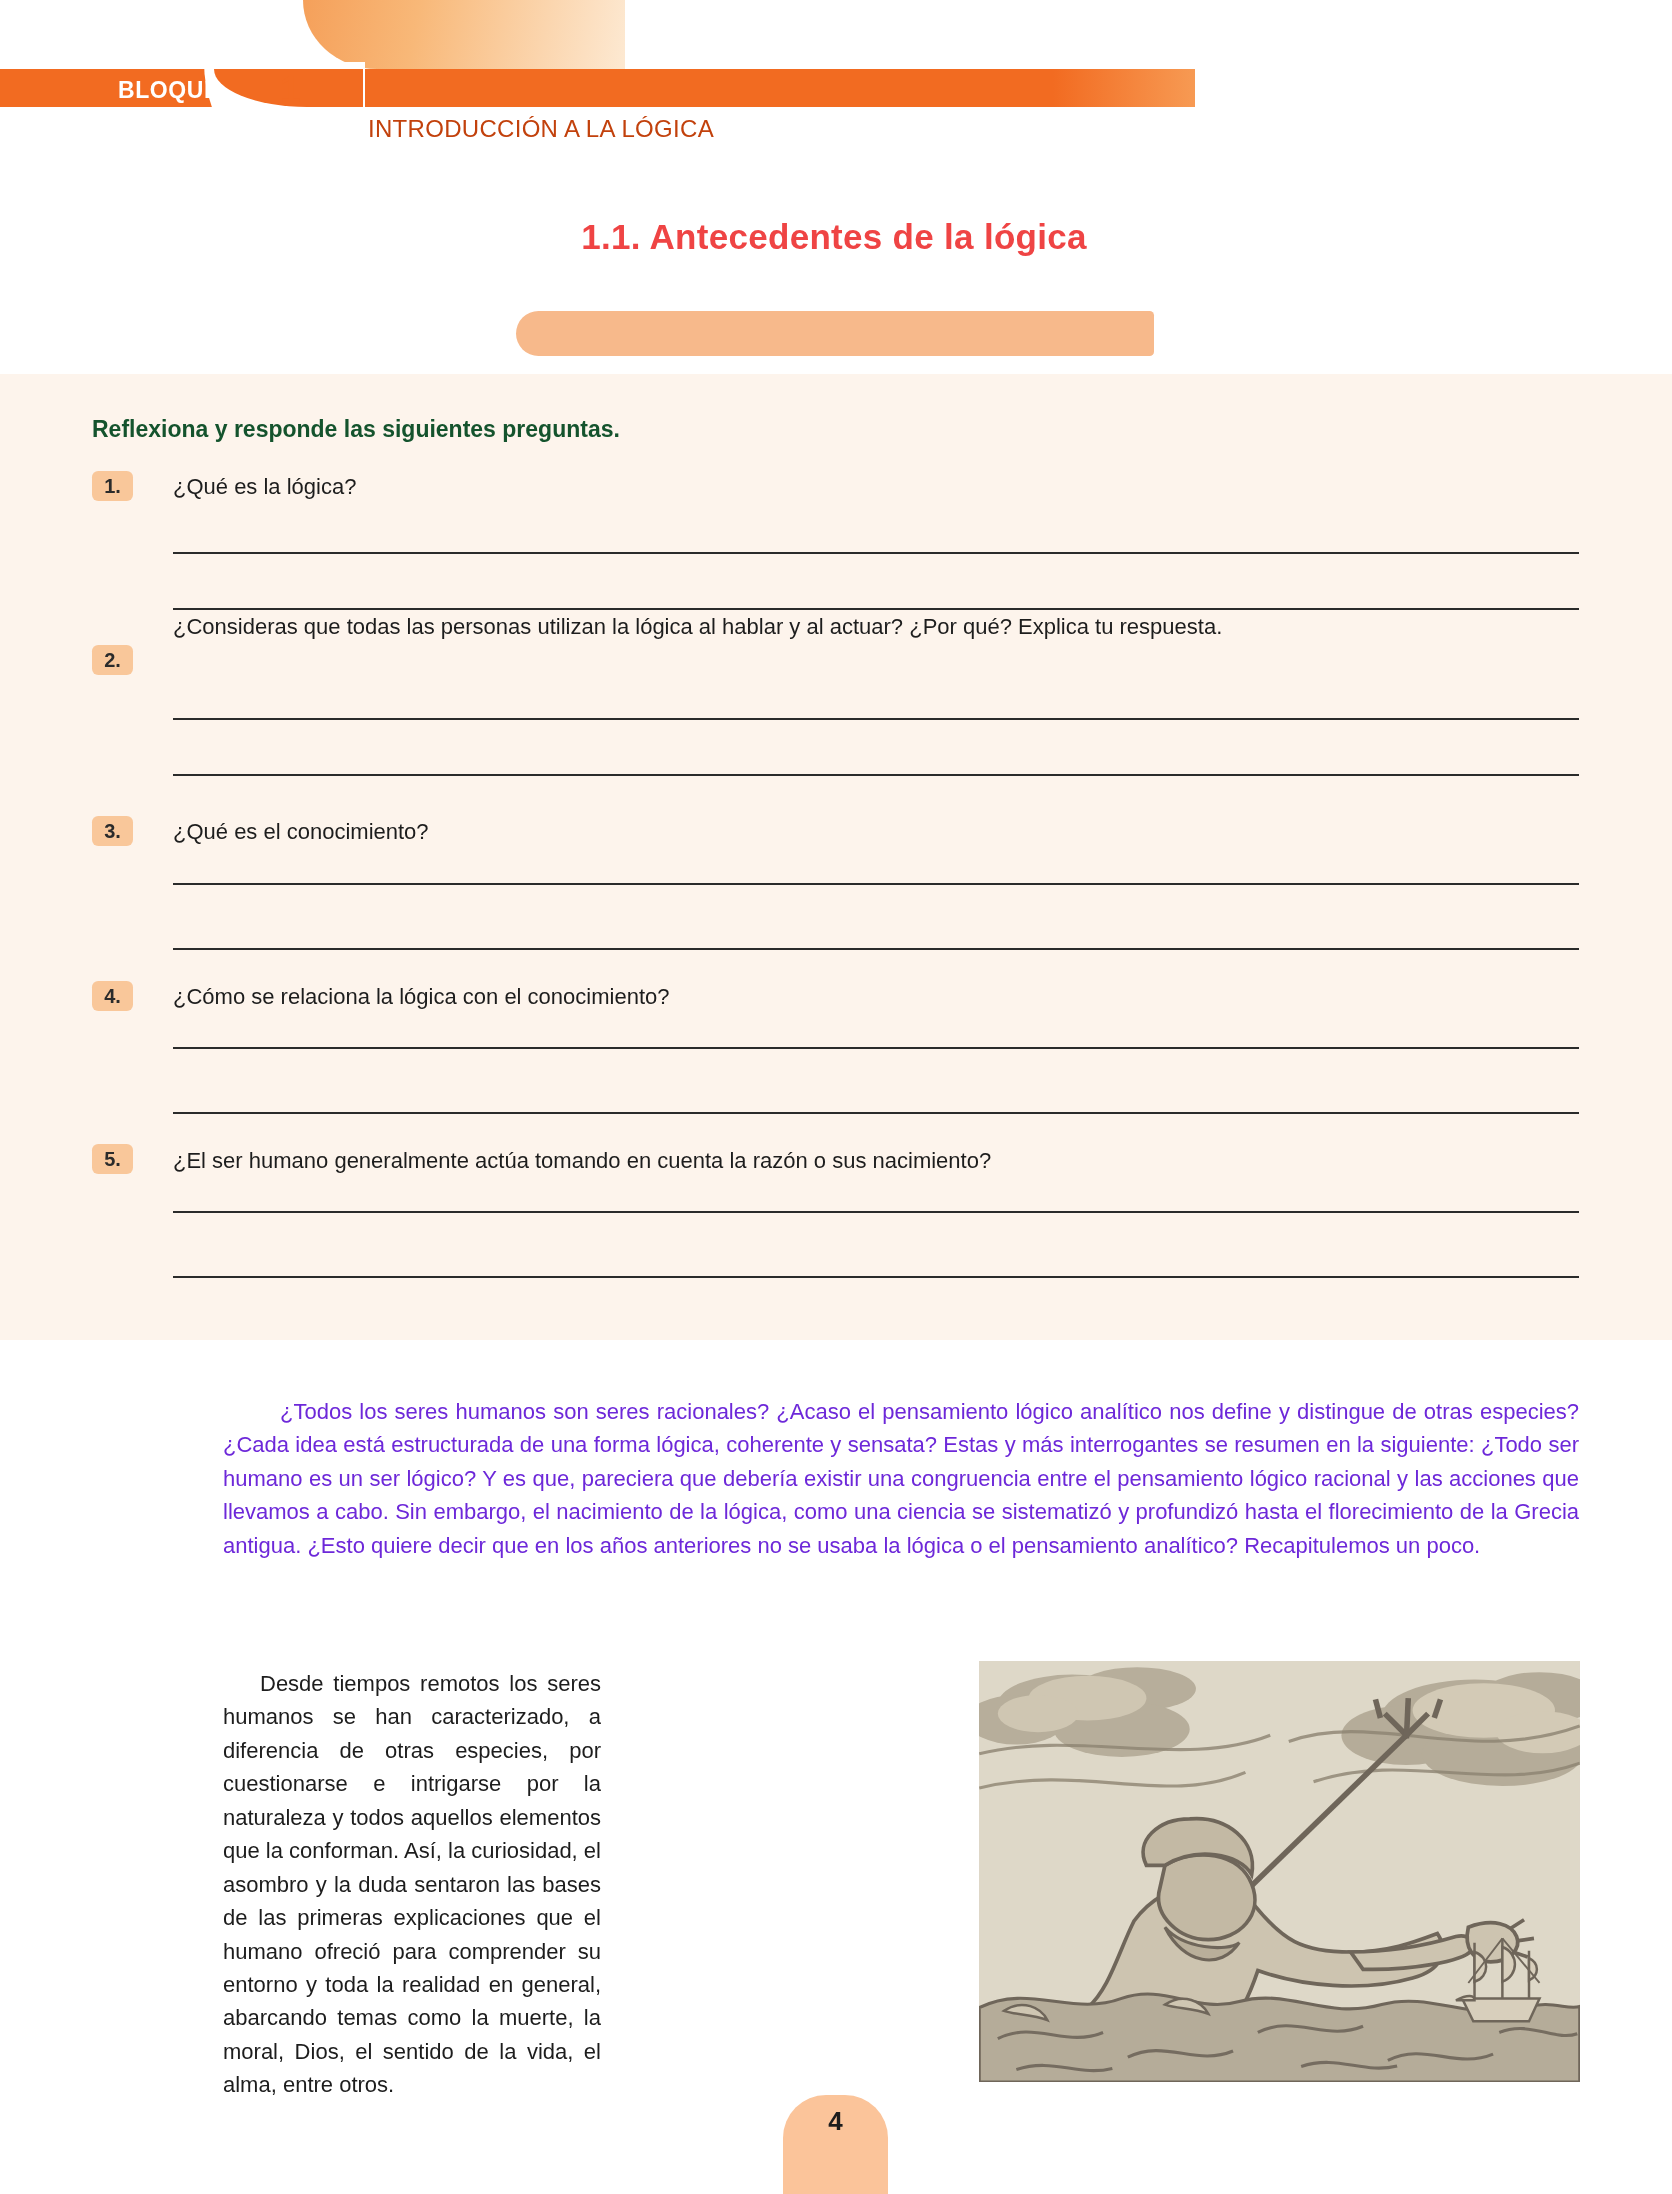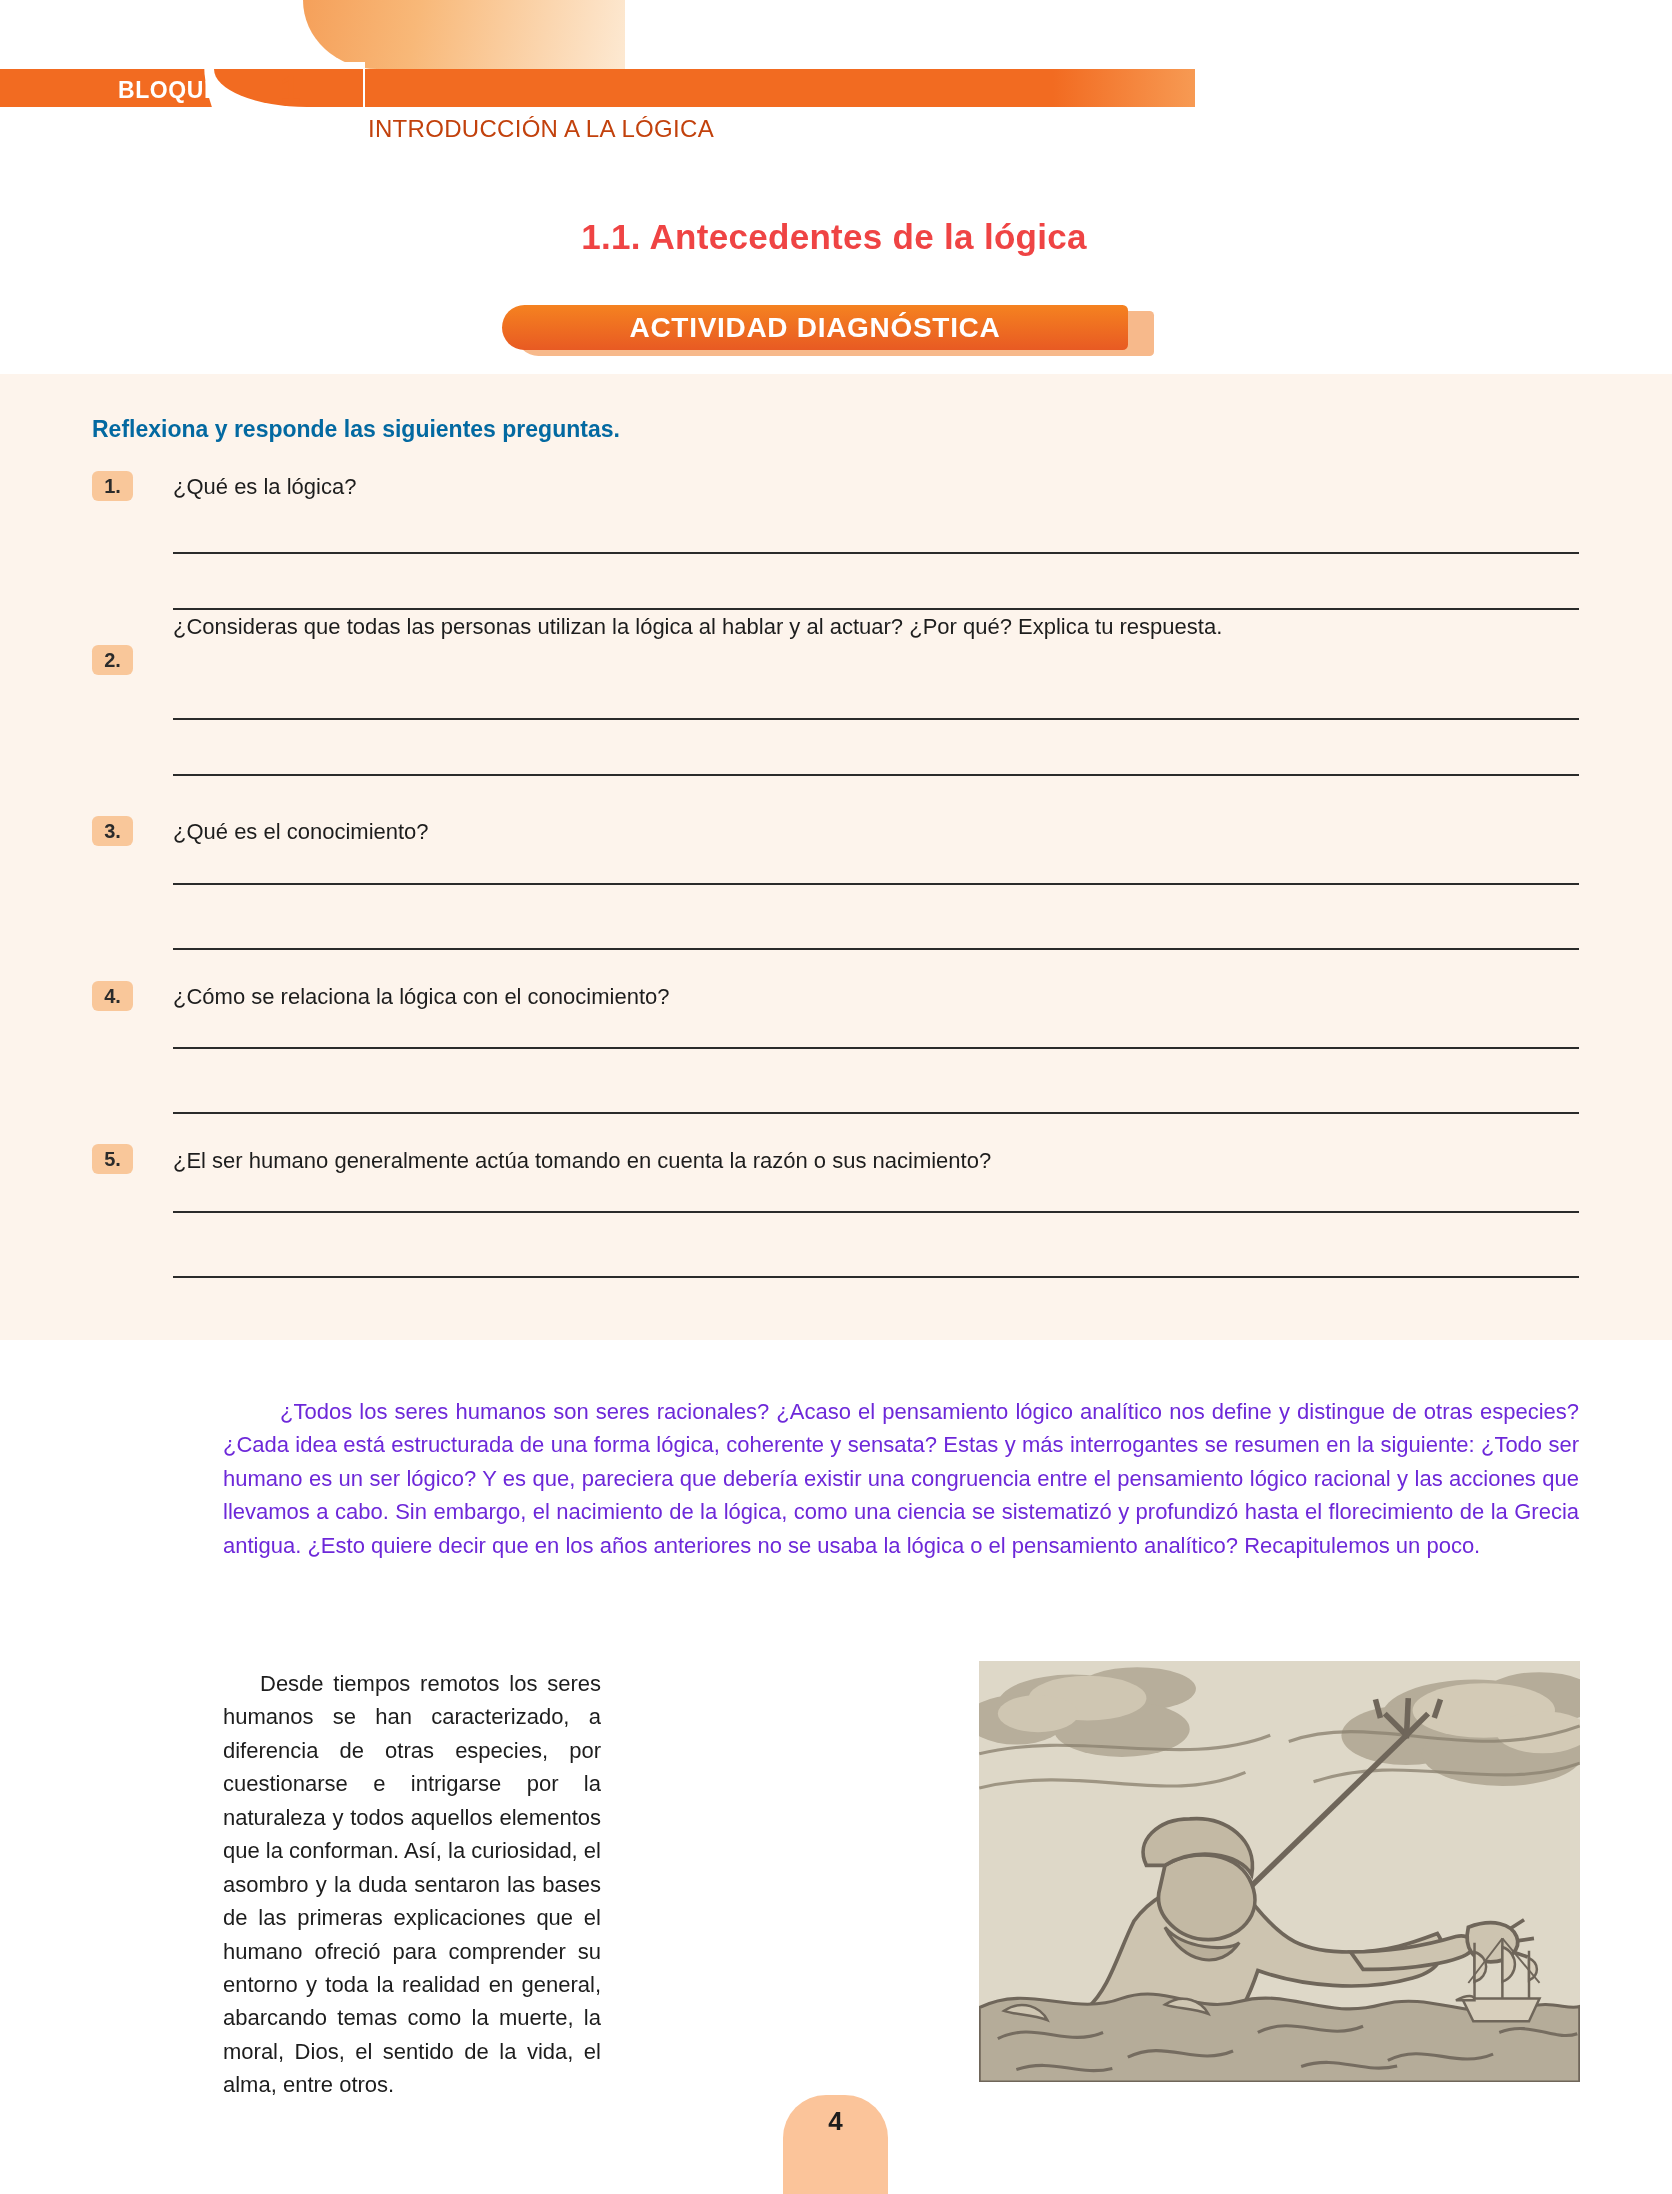--- a/index.html
+++ b/index.html
@@ -124,21 +124,21 @@
     left: 0; top: 374px;
     width: 1672px; height: 966px;
     background: #fdf4ec;
   }
 
   .reflex-head {
     position: absolute;
     left: 92px; top: 416px;
     font-size: 23px;
     font-weight: bold;
-    color: #0369a1;
+    color: #14532d;
   }
 
   
   .q-num {
     position: absolute;
     width: 41px; height: 30px;
     background: #f9c79a;
     border-radius: 6.2px;
     color: #2b2b2b;
     font-size: 20px;
@@ -224,23 +224,20 @@
   <div class="hdr-orangecurve"></div>
   <div class="hdr-bloque">BLOQUE</div>
   <div class="hdr-number">1</div>
   <div class="hdr-subtitle">INTRODUCCIÓN A LA LÓGICA</div>
 </div>
 
 <div class="page-title">1.1.  Antecedentes de la lógica</div>
 
 <div class="banner-wrap">
   <div class="banner-shadow"></div>
-  <div class="banner-main">
-    <span>ACTIVIDAD DIAGNÓSTICA</span>
-  </div>
 </div>
 
 <div class="cream-panel"></div>
 
 <div class="reflex-head">Reflexiona y responde las siguientes preguntas.</div>
 
 <div class="q-num" style="left:92px; top:471px;">1.</div>
 <div class="q-text" style="top:472px;">¿Qué es la lógica?</div>
 <div class="q-line" style="top:552px;"></div>
 <div class="q-line" style="top:608px;"></div>

